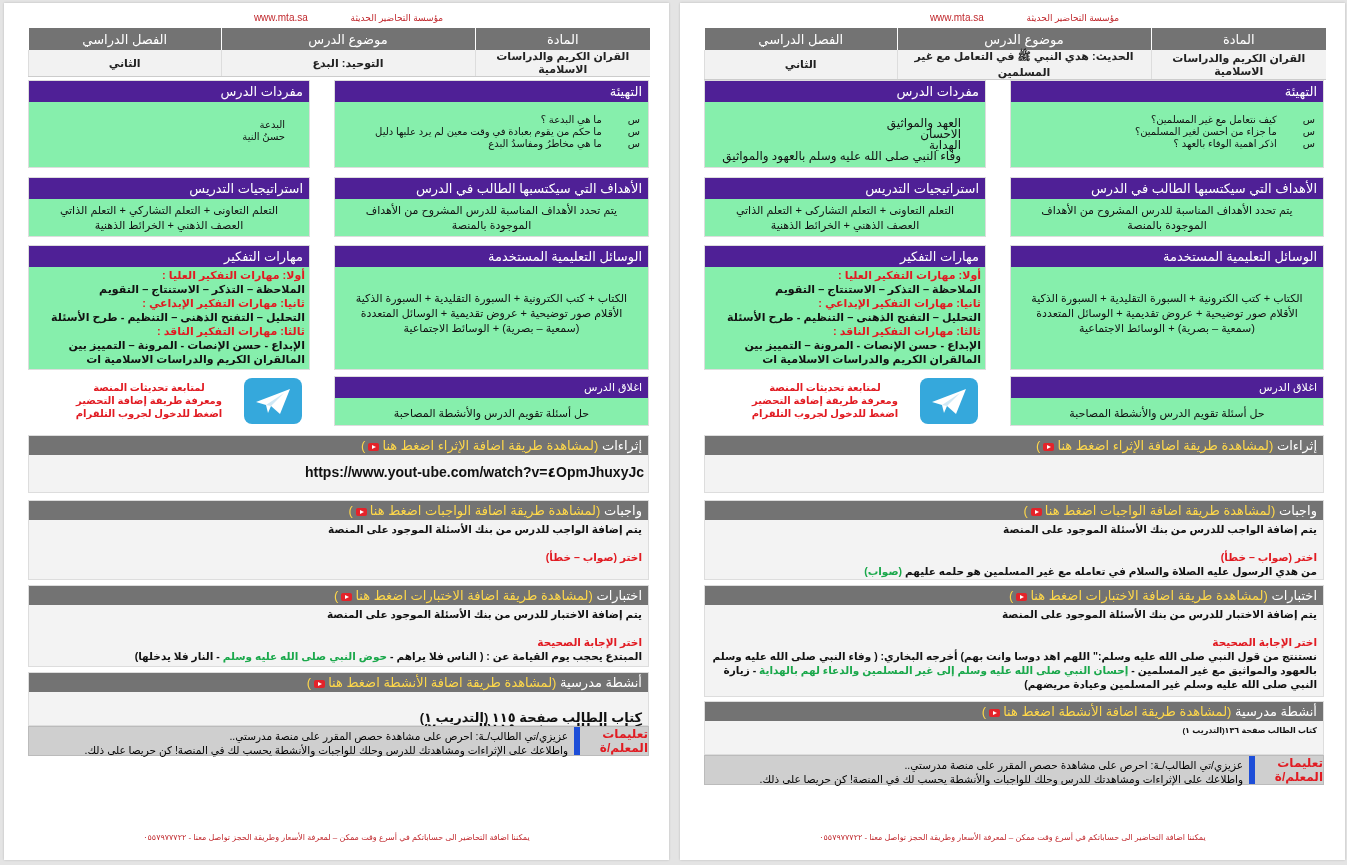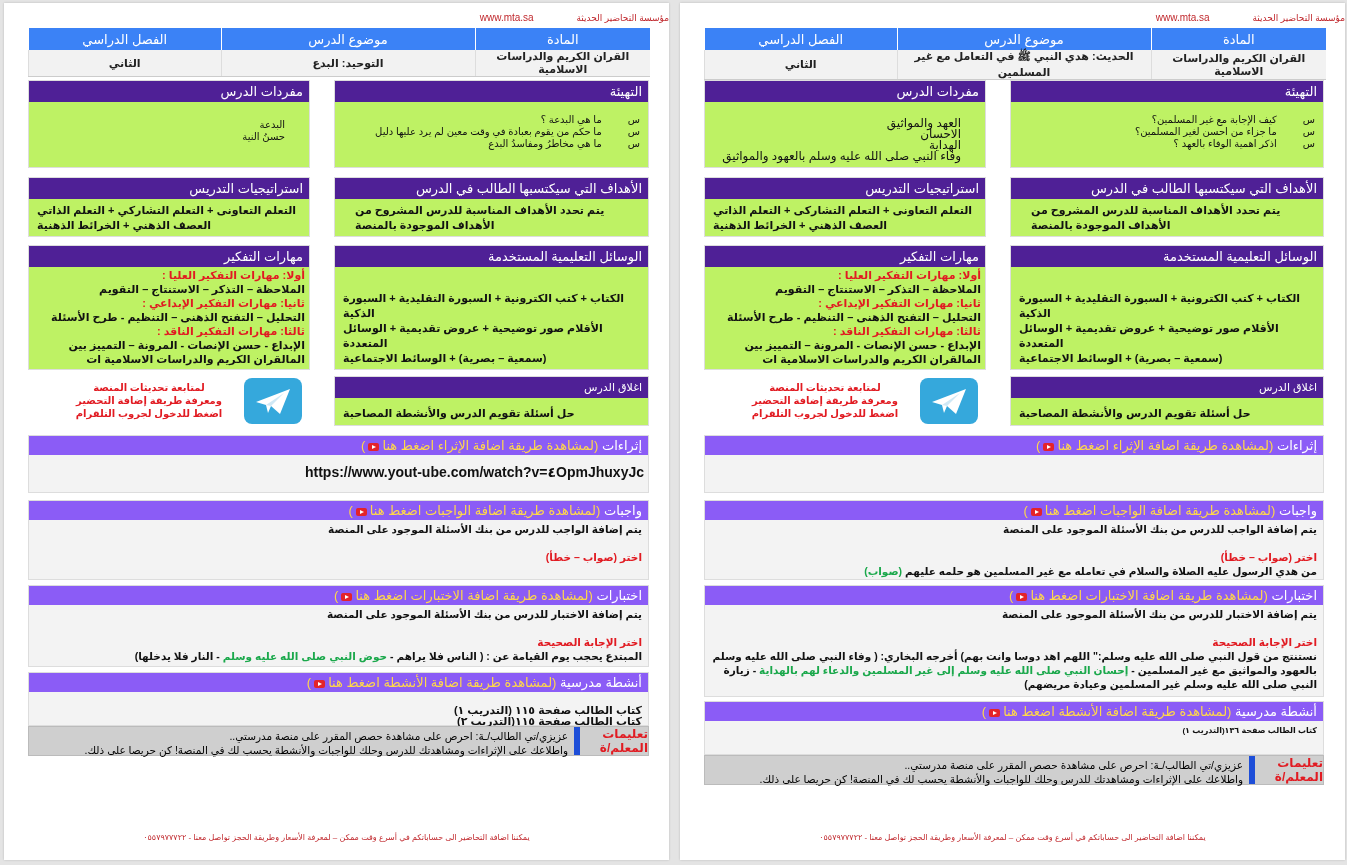--- a/index.html
+++ b/index.html
@@ -1,35 +1,35 @@
 <!DOCTYPE html>
 <html><head>
 <meta charset="utf-8">
 <style>
   * { box-sizing: border-box; margin: 0; padding: 0; }
   html, body { width: 1347px; height: 865px; overflow: hidden; background: #e4e4e4; }
   body { font-family: "Liberation Sans", "DejaVu Sans", sans-serif; position: relative; }
   .page { position: absolute; top: 3px; width: 665px; height: 857px; background: #fff; box-shadow: 0 0 2px #bbb; }
   .page.left { left: 4px; }
   .page.right { left: 680px; }
-  .brand { position: absolute; top: 9px; left: 0; width: 100%; direction: rtl; font-size: 10px; color: #c0282d; padding-left: 24px; }
+  .brand { position: absolute; top: 9px; left: 0; width: 100%; text-align: center; direction: rtl; font-size: 10px; color: #c0282d; padding-left: 24px; }
   .brand .org { margin-left: 40px; font-size: 9px; }
   .brand .url { font-size: 10px; }
   .head-table { position: absolute; top: 25px; width: 622px; border-collapse: collapse; direction: rtl; }
-  .head-table th { background: #3b82f6; color: #fff; font-weight: normal; font-size: 13px; height: 22px; border-left: 1px solid #fff; }
+  .head-table th { background: #737373; color: #fff; font-weight: normal; font-size: 13px; height: 22px; border-left: 1px solid #fff; }
   .head-table td { background: #f2f2f2; font-size: 11px; height: 20px; text-align: center; border-left: 1px solid #ddd; border-bottom: 1px solid #ccc; font-weight: bold; color: #222; }
-  .box { position: absolute; border: 1px solid #ddd; background: #bef264; direction: rtl; }
+  .box { position: absolute; border: 1px solid #ddd; background: #86efac; direction: rtl; }
   .box .bh { background: #4f2096; color: #fff; font-size: 13px; height: 21px; line-height: 21px; padding-right: 6px; }
   .box .bb { font-size: 11px; color: #111; padding: 4px 8px; }
-  .center { text-align: left; font-weight: bold; font-size: 11px; line-height: 15px; }
+  .center { text-align: center; font-weight: normal; font-size: 11px; line-height: 15px; }
   .red { color: #e11b22; }
   .green { color: #1aa84b; }
   .yellow { color: #ffd84a; }
   .wide { position: absolute; border: 1px solid #ddd; background: #f3f3f3; direction: rtl; }
-  .wide .bh { background: #8b5cf6; color: #fff; font-size: 13px; height: 19px; line-height: 19px; padding-right: 6px; white-space: nowrap; }
+  .wide .bh { background: #737373; color: #fff; font-size: 13px; height: 19px; line-height: 19px; padding-right: 6px; white-space: nowrap; }
   .wide .bb { font-size: 10.5px; color: #111; padding: 2px 6px; font-weight: bold; line-height: 14px; }
   .yt { display: inline-block; width: 11px; height: 8px; background: #e4232a; border-radius: 2px; vertical-align: middle; margin: 0 3px; position: relative; }
   .yt::after { content: ""; position: absolute; left: 4px; top: 2px; border-left: 4px solid #fff; border-top: 2px solid transparent; border-bottom: 2px solid transparent; }
   .q { display: flex; gap: 26px; font-size: 10px; line-height: 12px; }
   .teacher { position: absolute; display: flex; direction: rtl; background: #cfcfcf; border: 1px solid #bbb; }
   .teacher .tl { width: 74px; color: #e11b22; font-weight: bold; font-size: 12px; display: flex; align-items: center; justify-content: center; border-left: 6px solid #1d4ed8; }
   .teacher .tt { flex: 1; font-size: 10.5px; font-weight: normal; line-height: 14px; padding: 2px 6px; }
   .telegram { position: absolute; width: 58px; height: 46px; background: #35a8dc; border-radius: 8px; }
   .tg-text { position: absolute; text-align: center; color: #e11b22; font-weight: bold; font-size: 10px; line-height: 13px; direction: rtl; }
   .footer { position: absolute; bottom: 18px; left: 0; width: 100%; text-align: center; font-size: 8px; color: #c0282d; direction: rtl; }
@@ -147,21 +147,21 @@
     <div class="bh"><span>اختبارات</span> <span class="yellow">(لمشاهدة طريقة اضافة الاختبارات اضغط هنا</span><span class="yt"></span><span class="yellow">)</span></div>
     <div class="bb">
       <div>يتم إضافة الاختبار للدرس من بنك الأسئلة الموجود على المنصة</div>
       <div class="red" style="margin-top:14px">اختر الإجابة الصحيحة</div>
       <div><span>المبتدع يحجب يوم القيامة عن : ( الناس فلا يراهم -</span> <span class="green">حوض النبي صلى الله عليه وسلم</span> <span>- النار فلا يدخلها)</span></div>
     </div>
   </div>
 
   <div class="wide" style="left:24px;top:669px;width:621px;height:54px">
     <div class="bh"><span>أنشطة مدرسية</span> <span class="yellow">(لمشاهدة طريقة اضافة الأنشطة اضغط هنا</span><span class="yt"></span><span class="yellow">)</span></div>
-    <div class="bb" style="font-size:11px;line-height:11px;padding-top:13px">
+    <div class="bb" style="font-size:13px;line-height:11px;padding-top:20px">
       <div>كتاب الطالب صفحة ١١٥ (التدريب ١)</div>
       <div>كتاب الطالب صفحة ١١٥(التدريب ٢)</div>
     </div>
   </div>
 
   <div class="teacher" style="left:24px;top:723px;width:621px;height:30px">
     <div class="tl">تعليمات المعلم/ة</div>
     <div class="tt">
       <div>عزيزي/تي الطالب/ـة: احرص على مشاهدة حصص المقرر على منصة مدرستي..</div>
       <div>واطلاعك على الإثراءات ومشاهدتك للدرس وحلك للواجبات والأنشطة يحسب لك في المنصة! كن حريصا على ذلك.</div>
@@ -189,21 +189,21 @@
       <td>الثاني</td>
     </tr>
   </tbody>
     </table>
 
   <div class="box" style="left:330px;top:77px;width:314px;height:88px">
     <div class="bh">التهيئة</div>
     <div class="bb" style="padding-top:12px">
       <div class="q">
           <span>س</span>
-          <span>كيف الإجابة مع غير المسلمين؟</span>
+          <span>كيف نتعامل مع غير المسلمين؟</span>
         </div>
       <div class="q">
           <span>س</span>
           <span>ما جزاء من احسن لغير المسلمين؟</span>
         </div>
       <div class="q">
           <span>س</span>
           <span>اذكر اهمية الوفاء بالعهد ؟</span>
         </div>
     </div>

